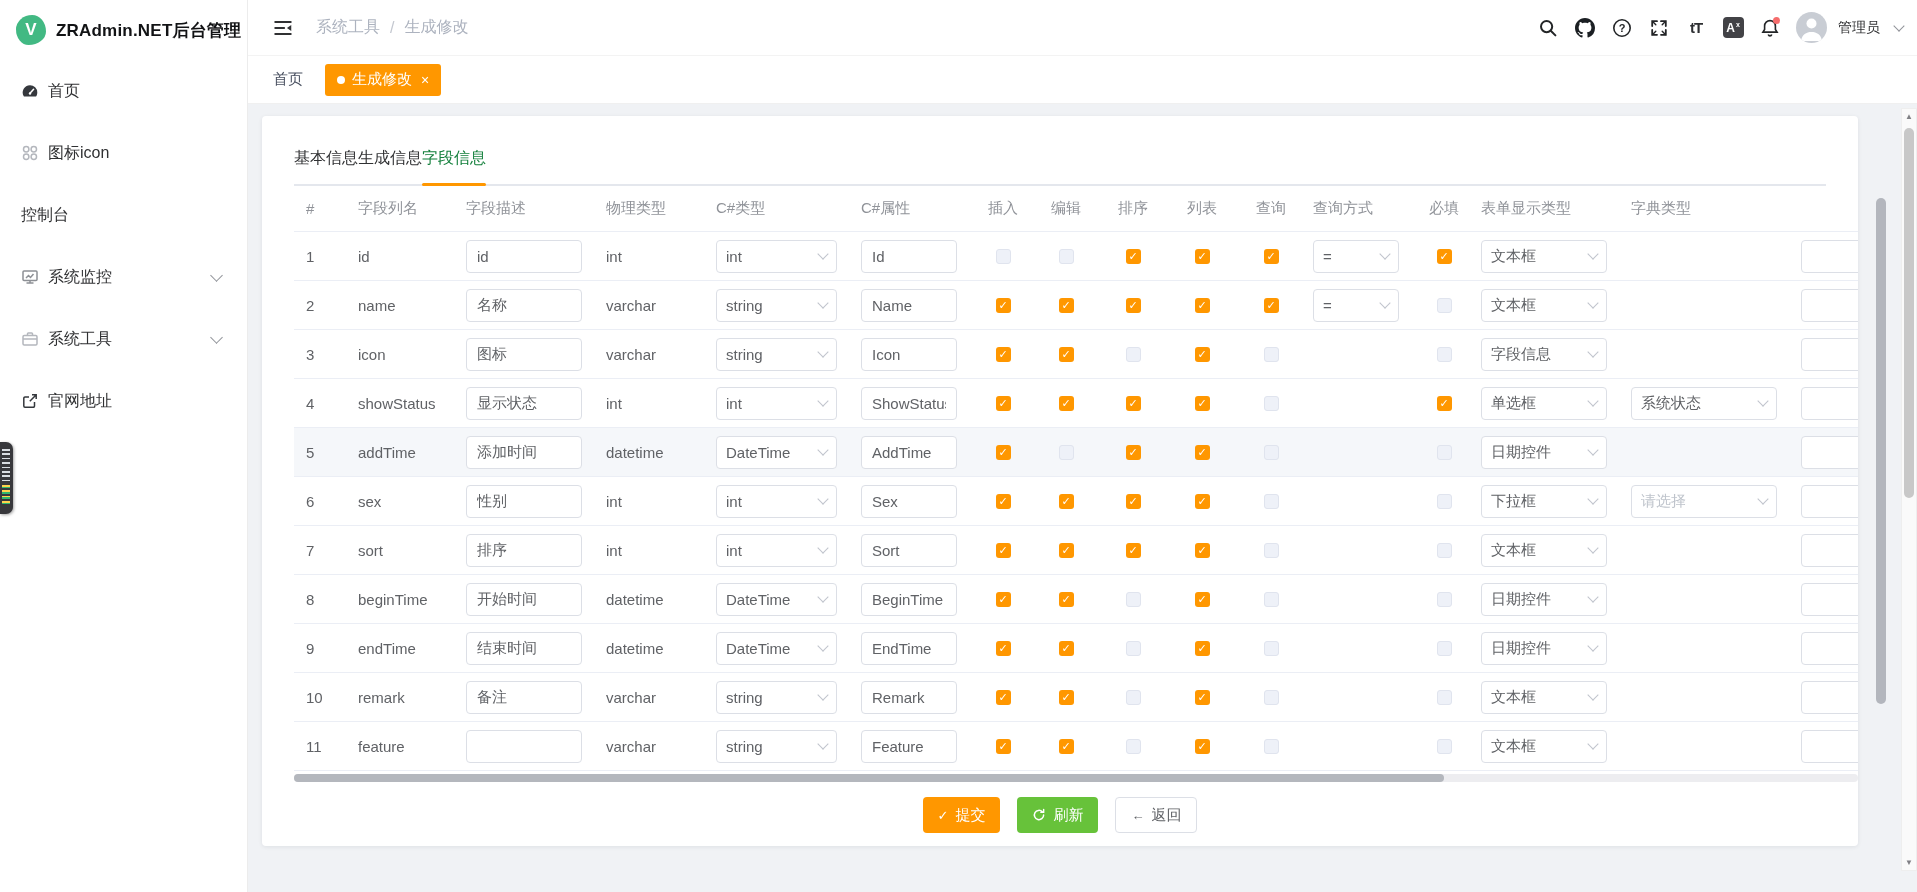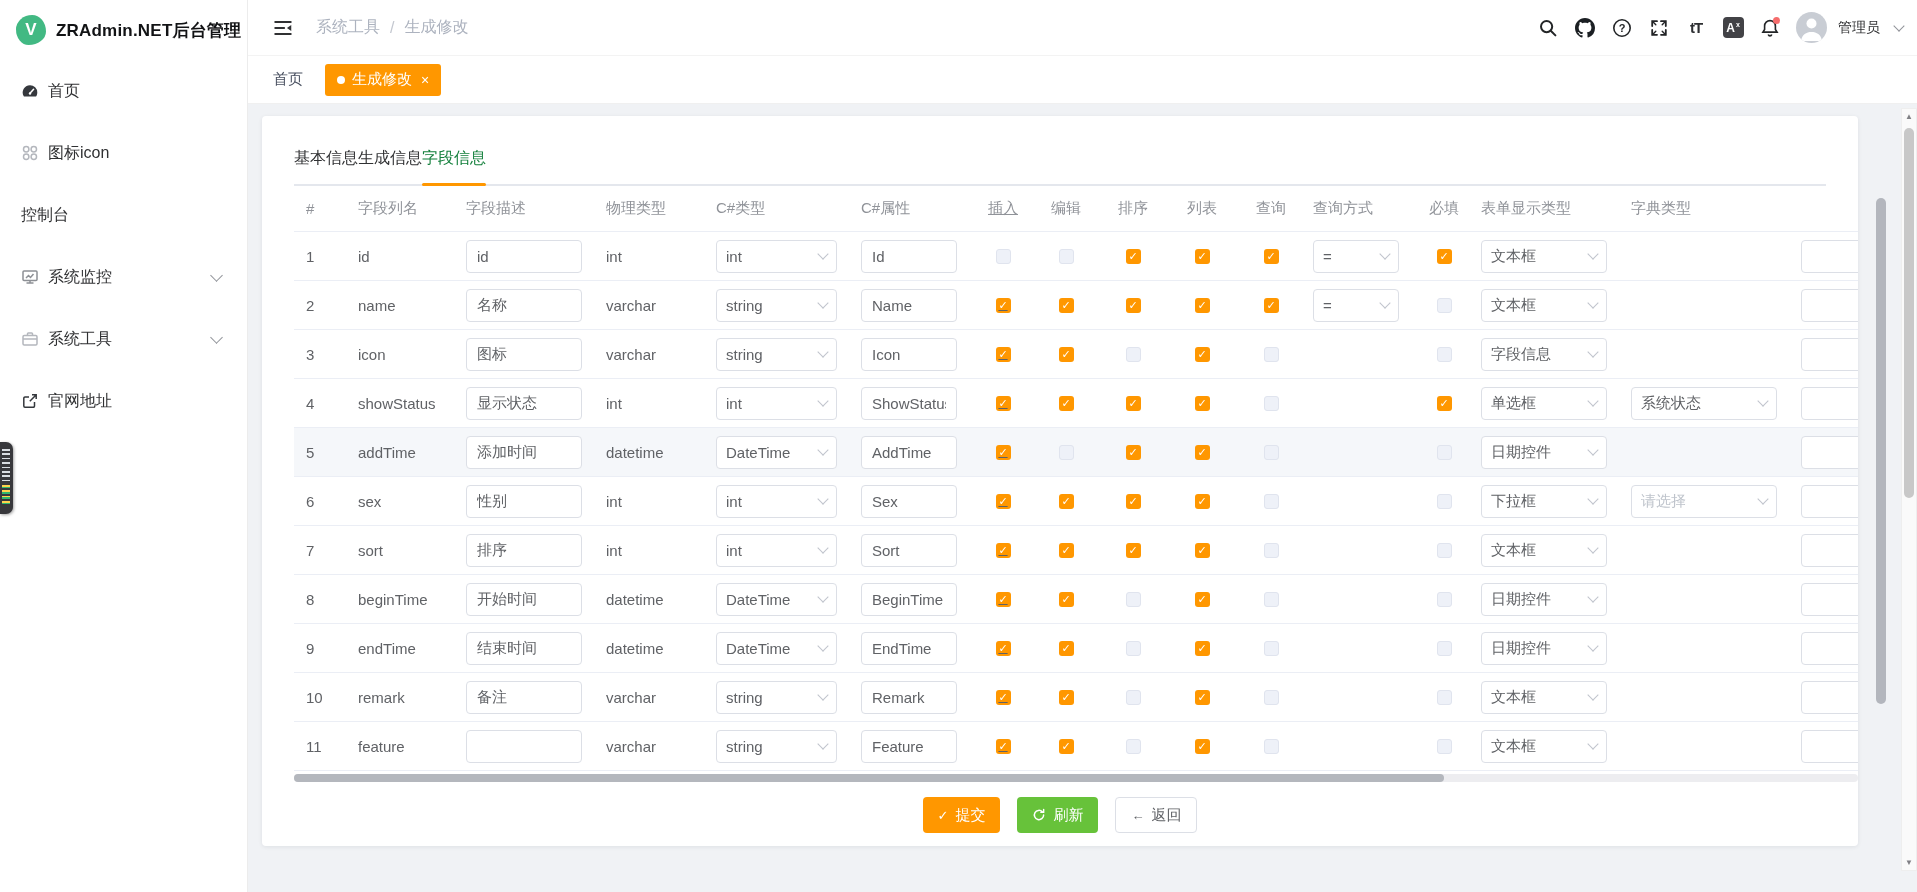--- a/index.html
+++ b/index.html
@@ -71,21 +71,21 @@
   .table-wrap { margin-left:32px; width:1564px; overflow:hidden; }
   .thead, .trow { display:flex; align-items:center; }
   .thead { height:46px; border-bottom:1px solid #ebeef5; }
   .trow  { height:49px; border-bottom:1px solid #ebeef5; }
   .trow.hl { background:#f5f7fa; }
   .hcell { font-size:15px; color:#909399; font-weight:500; padding-left:8px; flex:none; }
   .tcell { font-size:15px; color:#606266; padding-left:8px; flex:none; display:flex; align-items:center; }
   .hcell.cc, .tcell.cc { padding-left:0; justify-content:center; text-align:center; display:flex; align-items:center; }
   .c0{width:56px; padding-left:12px;} .c1{width:108px;} .c2{width:140px; padding-right:16px;}
   .c3{width:110px;} .c4{width:145px; padding-right:16px;} .c5{width:120px; padding-right:16px;}
-  .c6{width:60px;text-decoration:underline;} .c7{width:66px;} .c8{width:68px;} .c9{width:70px;} .c10{width:68px;}
+  .c6{width:60px;} .c7{width:66px;} .c8{width:68px;} .c9{width:70px;} .c10{width:68px;}
   .c11{width:110px; padding-right:16px;} .c12{width:58px;} .c13{width:150px; padding-right:16px;}
   .c14{width:170px; padding-right:16px;} .c15{width:120px; padding-right:16px;}
 
   .inp { height:33px; width:100%; border:1px solid #dcdfe6; border-radius:4px; padding:0 10px; font-size:15px;
          color:#606266; background:#fff; outline:none; font-family:inherit; }
   .sel { height:33px; width:100%; border:1px solid #dcdfe6; border-radius:4px; padding:0 9px; background:#fff;
          display:flex; align-items:center; justify-content:space-between; cursor:pointer; }
   .sval { font-size:15px; color:#606266; white-space:nowrap; }
   .sval.ph { color:#bfc4cc; }
   .chev { width:8px; height:8px; border-right:1.4px solid #c0c4cc; border-bottom:1.4px solid #c0c4cc;

